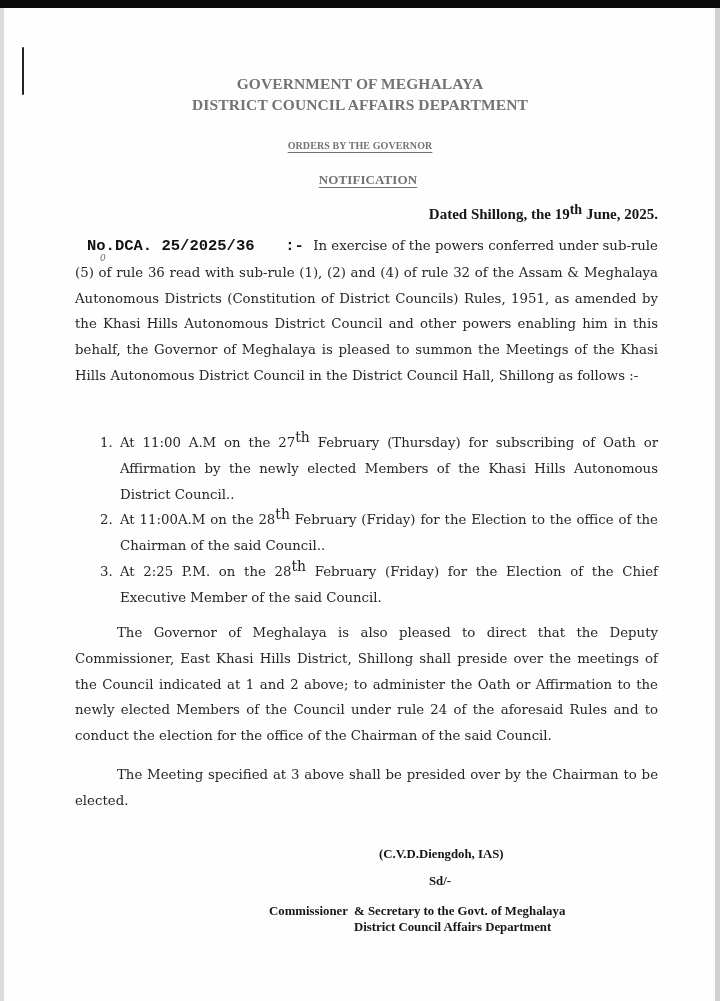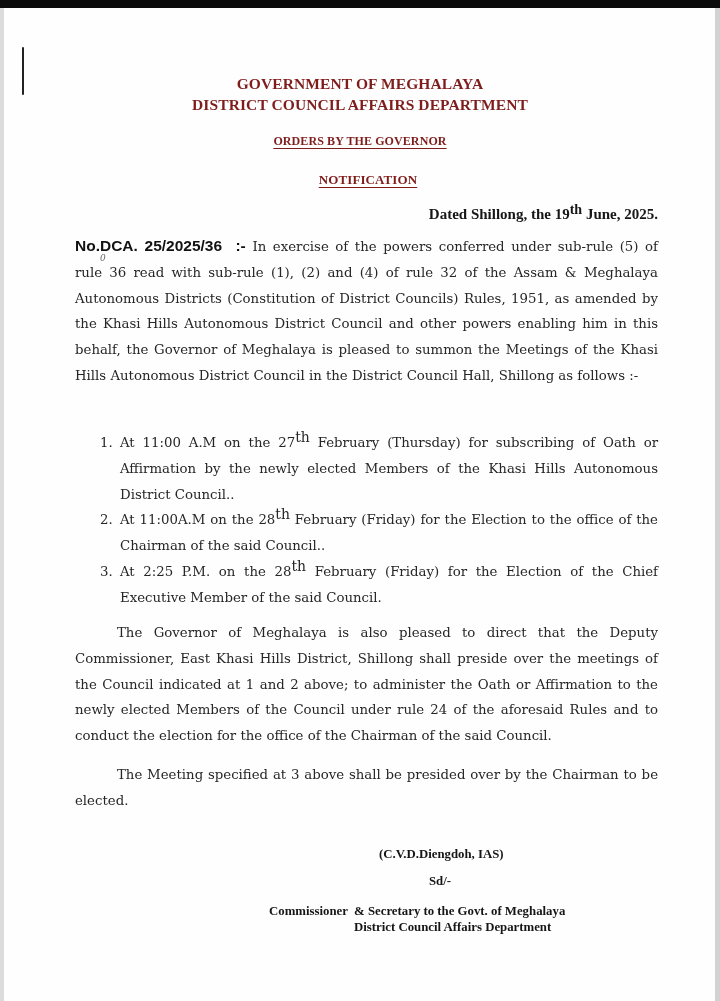--- a/index.html
+++ b/index.html
@@ -8,32 +8,32 @@
       background: #ffffff;
       font-family: "DejaVu Serif", "Liberation Serif", serif;
       color: #1f1f1f;
     }
     .top-strip { position: absolute; left: 0; top: 0; width: 720px; height: 8px; background: #0b0b0b; }
     .left-edge { position: absolute; left: 0; top: 8px; width: 4px; height: 993px; background: #dcdcdc; }
     .right-edge { position: absolute; right: 0; top: 8px; width: 5px; height: 993px; background: #d2d2d2; }
     .page { position: absolute; left: 4px; top: 8px; right: 5px; bottom: 0; background: #fefefe; }
     .margin-mark { position: absolute; left: 22px; top: 47px; width: 2px; height: 48px; background: #222; border-radius: 1px; }
 
-    .hd { position: absolute; left: 0; width: 720px; text-align: center; font-family: "Liberation Serif", "DejaVu Serif", serif; font-weight: bold; color: #7f1d1d; letter-spacing: 0.1px; }
+    .hd { position: absolute; left: 0; width: 720px; text-align: center; font-family: "Liberation Serif", "DejaVu Serif", serif; font-weight: bold; color: #737373; letter-spacing: 0.1px; }
     .hd1 { top: 75px; font-size: 15.5px; }
     .hd2 { top: 96px; font-size: 15.5px; }
-    .hd3 { top: 134px; font-size: 12px; text-decoration: underline; text-underline-offset: 3px; }
+    .hd3 { top: 140px; font-size: 10px; text-decoration: underline; text-underline-offset: 3px; }
     .hd4 { top: 172px; font-size: 13px; text-decoration: underline; text-underline-offset: 3px; margin-left: 8px; }
 
     .dated { position: absolute; right: 62px; top: 206px; font-family: "Liberation Serif", "DejaVu Serif", serif; font-weight: bold; font-size: 15px; color: #161616; }
     sup { font-size: 14px; vertical-align: 5px; line-height: 0; }
 
     .para { position: absolute; left: 75px; width: 583px; font-size: 13.3px; line-height: 25.8px; text-align: justify; color: #262626; font-family: "DejaVu Serif", serif; }
     .p1 { top: 233px; }
-    .refno { font-weight: bold; font-size: 15.5px; font-family: Liberation Sans, sans-serif; color: #111; }
+    .refno { font-weight: bold; font-size: 15.5px; font-family: Liberation Mono, monospace; color: #111; margin-left: 12px; }
     .tick-mark { position: absolute; left: 100px; top: 253px; font-size: 9px; color: #666; font-style: italic; }
 
     .list { position: absolute; left: 100px; top: 430px; width: 558px; margin: 0; padding: 0; list-style: none; }
     .list li { position: relative; padding-left: 20px; font-size: 13.3px; line-height: 25.8px; text-align: justify; color: #262626; font-family: "DejaVu Serif", serif; }
     .list .num { position: absolute; left: 0; top: 0; }
 
     .p2 { top: 620px; text-indent: 42px; }
     .p3 { top: 762px; text-indent: 42px; }
 
     .sig { position: absolute; left: 0; width: 720px; font-family: "Liberation Serif", "DejaVu Serif", serif; font-weight: bold; font-size: 12.8px; color: #161616; margin-top: 8px; }

